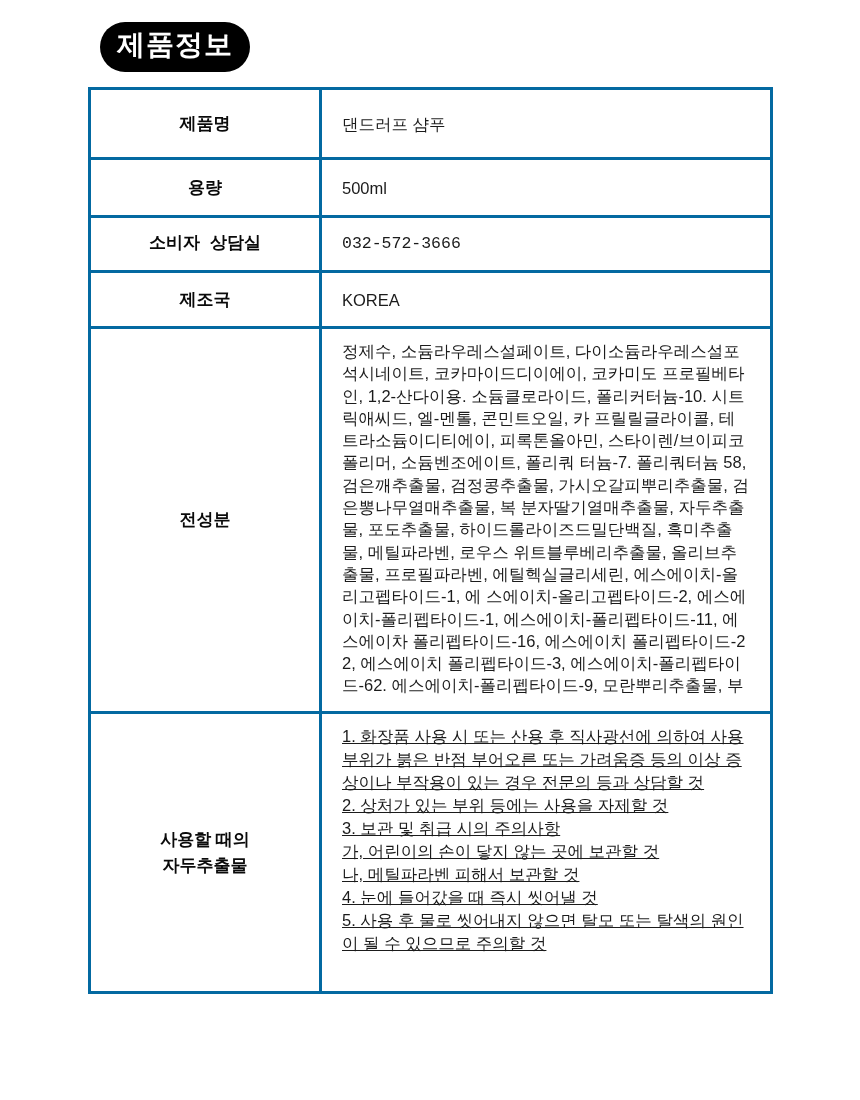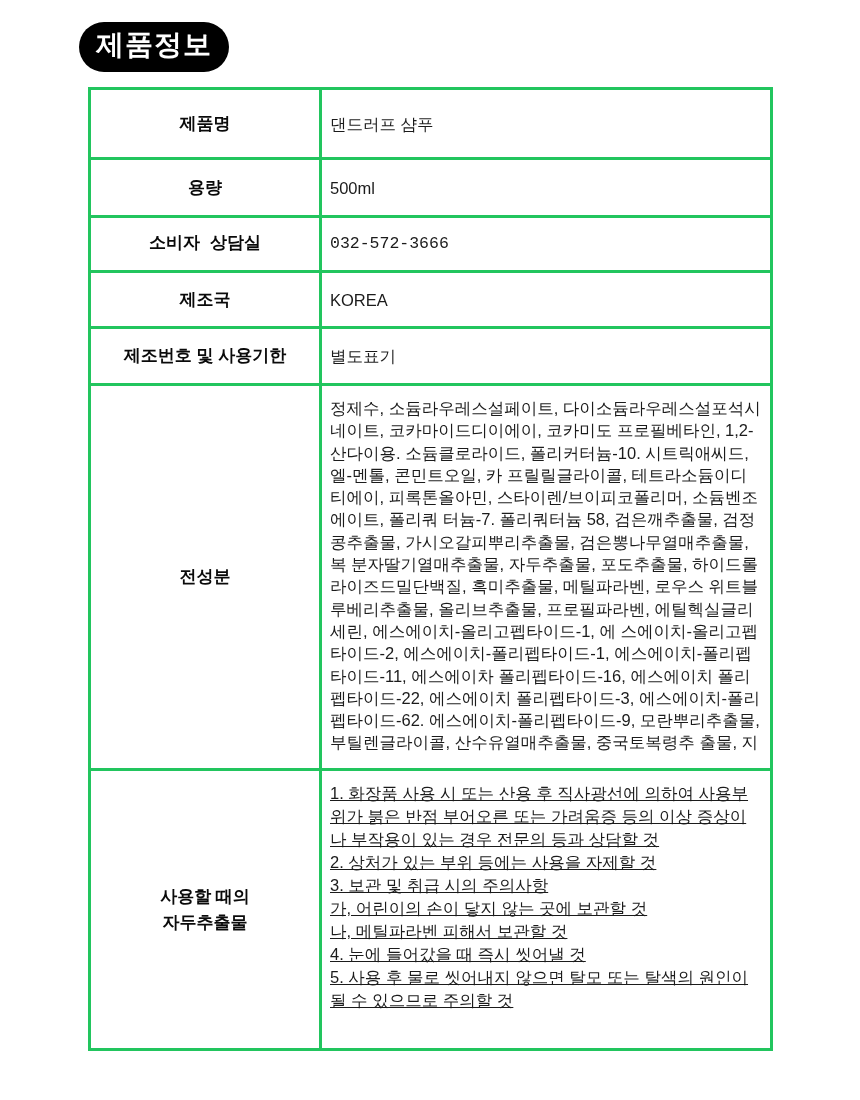--- a/index.html
+++ b/index.html
@@ -6,57 +6,57 @@
   html, body {
     width: 860px; height: 1100px;
     background: #ffffff;
     overflow: hidden;
     font-family: "Liberation Sans", sans-serif;
     color: #141414;
     position: relative;
   }
   .badge {
     position: absolute;
-    left: 79px; top: 22px;
+    left: 100px; top: 22px;
     height: 50px;
     background: #000000;
     color: #ffffff;
     border-radius: 25px;
     display: inline-flex;
     align-items: center;
     justify-content: center;
     padding: 0 17px 4px 17px;
     font-size: 28px;
     font-weight: bold;
     letter-spacing: 1px;
   }
   table.info {
     position: absolute;
     left: 88px; top: 87px;
     width: 685px;
     border-collapse: collapse;
     table-layout: fixed;
   }
   table.info td {
-    border: 3px solid #22c55e;
+    border: 3px solid #0369a1;
   }
   td.lbl {
     width: 231px;
     text-align: center;
     vertical-align: middle;
     font-weight: bold;
     font-size: 17px;
     line-height: 26px;
     color: #0a0a0a;
   }
   td.val {
     vertical-align: middle;
     font-size: 16.5px;
     line-height: 24px;
-    padding: 8px 8px;
+    padding: 8px 20px;
     color: #1b1b1b;
   }
   td.val.top { vertical-align: top; padding-top: 11px; }
   .clip-ingredients {
     height: 358px;
     overflow: hidden;
     line-height: 22.3px;
     word-break: break-all;
     font-size: 16.5px;
   }
@@ -94,24 +94,20 @@
       <td class="val">500ml</td>
     </tr>
     <tr class="r4">
       <td class="lbl">소비자 상담실</td>
       <td class="val">032-572-3666</td>
     </tr>
     <tr class="r5">
       <td class="lbl">제조국</td>
       <td class="val">KOREA</td>
     </tr>
-    <tr class="r6">
-      <td class="lbl">제조번호 및 사용기한</td>
-      <td class="val">별도표기</td>
-    </tr>
     <tr class="r7">
       <td class="lbl">전성분</td>
       <td class="val top">
         <div class="clip-ingredients">정제수, 소듐라우레스설페이트, 다이소듐라우레스설포석시네이트, 코카마이드디이에이, 코카미도 프로필베타인, 1,2-산다이용. 소듐클로라이드, 폴리커터늄-10. 시트릭애씨드, 엘-멘톨, 콘민트오일, 카 프릴릴글라이콜, 테트라소듐이디티에이, 피록톤올아민, 스타이렌/브이피코폴리머, 소듐벤조에이트, 폴리쿼 터늄-7. 폴리쿼터늄 58, 검은깨추출물, 검정콩추출물, 가시오갈피뿌리추출물, 검은뽕나무열매추출물, 복 분자딸기열매추출물, 자두추출물, 포도추출물, 하이드롤라이즈드밀단백질, 흑미추출물, 메틸파라벤, 로우스 위트블루베리추출물, 올리브추출물, 프로필파라벤, 에틸헥실글리세린, 에스에이치-올리고펩타이드-1, 에 스에이치-올리고펩타이드-2, 에스에이치-폴리펩타이드-1, 에스에이치-폴리펩타이드-11, 에스에이차 폴리펩타이드-16, 에스에이치 폴리펩타이드-22, 에스에이치 폴리펩타이드-3, 에스에이치-폴리펩타이드-62. 에스에이치-폴리펩타이드-9, 모란뿌리추출물, 부틸렌글라이콜, 산수유열매추출물, 중국토복령추 출물, 지황뿌리추출물, 질경이택사덩이줄기추출물, 참마뿌리추출물, 리모넨</div>
       </td>
     </tr>
     <tr class="r8">
       <td class="lbl">
         <div>사용할 때의</div>
         <div>자두추출물</div>

